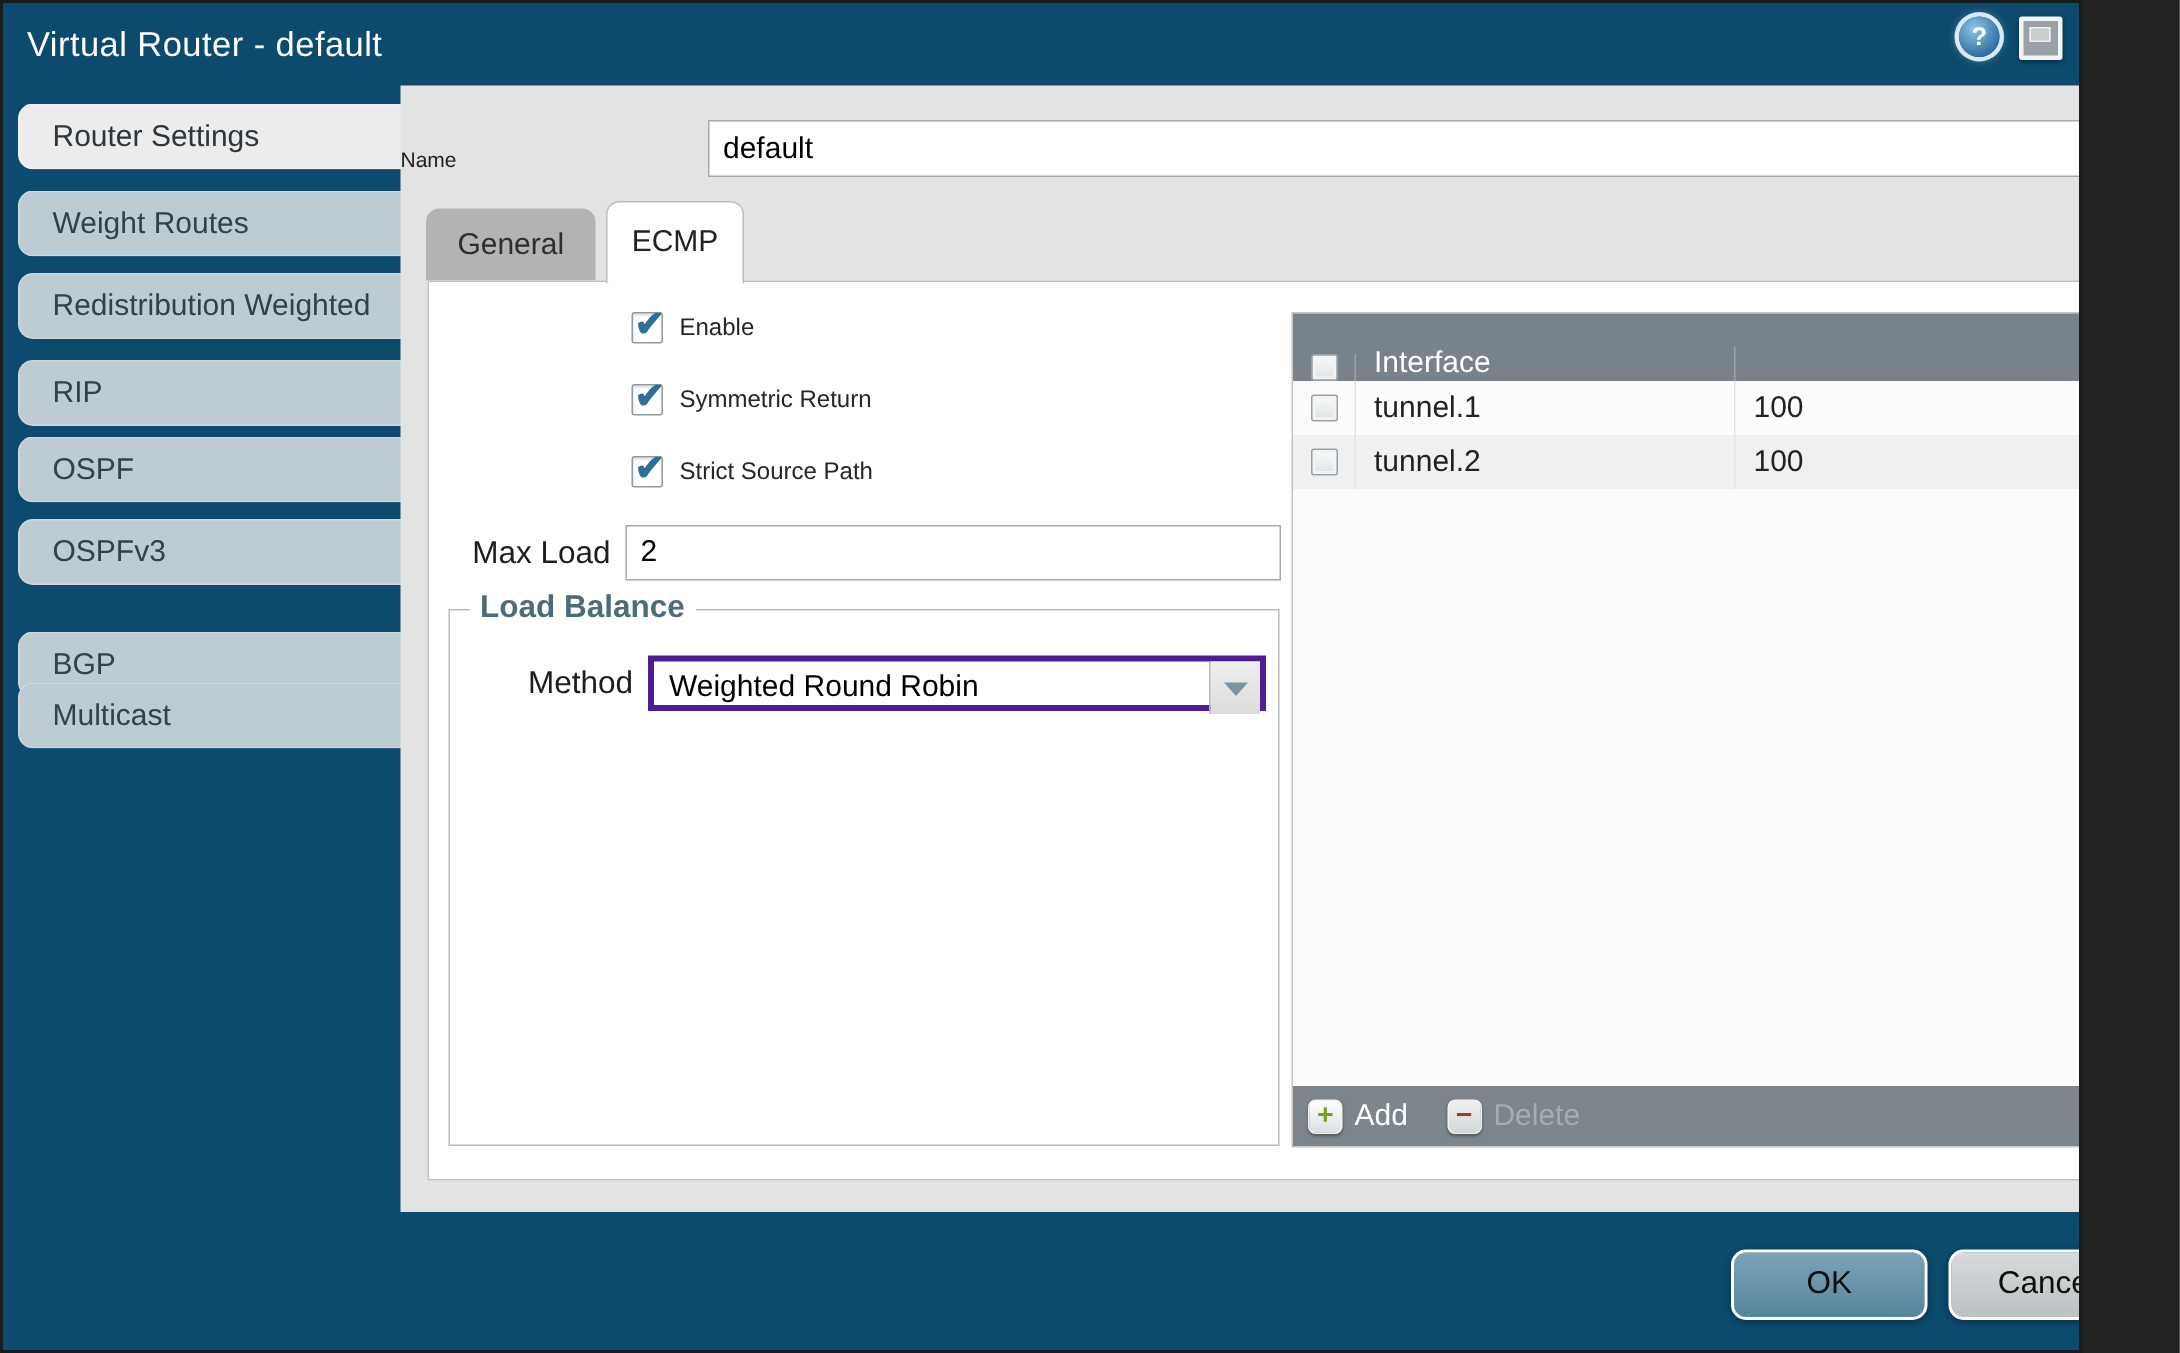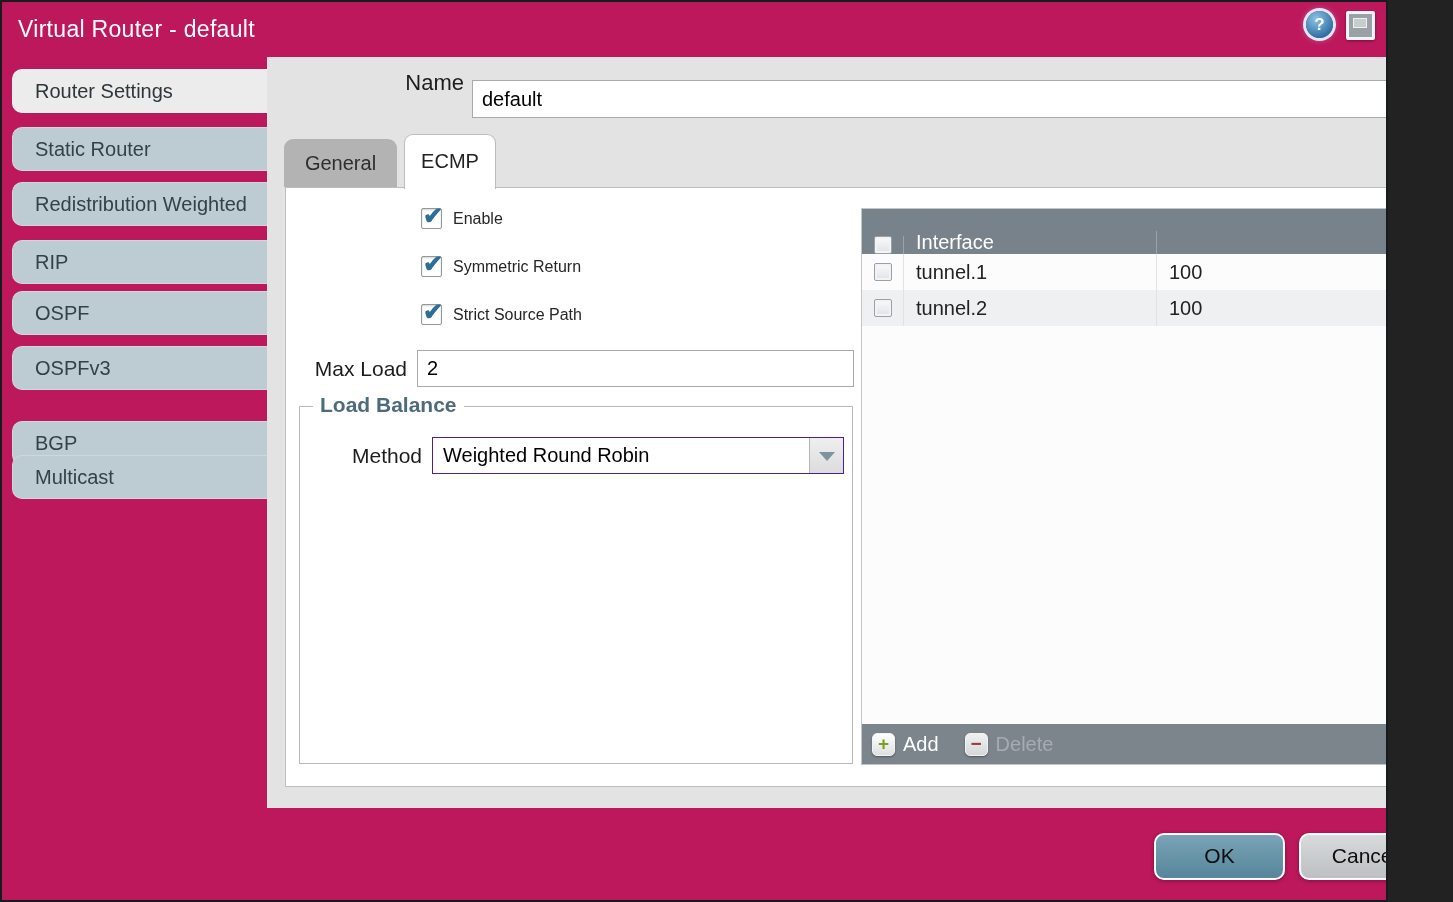--- a/index.html
+++ b/index.html
@@ -1,18 +1,18 @@
 <!DOCTYPE html>
 <html><head>
 <meta charset="utf-8">
 <style>
   html,body { margin:0; padding:0; background:#222; }
   .window {
     position:relative; width:1388px; height:902px; box-sizing:border-box;
-    background:#be185d; border:2px solid #161b1e; overflow:hidden;
+    background:#0c4a6e; border:2px solid #161b1e; overflow:hidden;
     font-family:"Liberation Sans", sans-serif;
   }
   
   .titlebar { position:absolute; left:0; top:0; right:0; height:55px; }
   .title { position:absolute; left:16px; top:0; line-height:55px; color:#ffffff; font-size:23px; font-weight:400; letter-spacing:.3px; }
   .help-icon {
     position:absolute; right:53px; top:9px; width:27px; height:27px; border-radius:50%;
     background: radial-gradient(circle at 38% 30%, #8ec4e4, #2e6da3 75%);
     box-shadow: 0 0 0 3px rgba(224,240,250,.95), 0 0 7px rgba(190,225,245,.9);
     color:#fff; font-weight:bold; font-size:17px; text-align:center; line-height:27px; cursor:pointer;
@@ -29,21 +29,21 @@
     position:absolute; left:10px; width:257px; height:44px; box-sizing:border-box;
     background:#bdccd2; border:1px solid #ccd8dc; border-right:none;
     border-radius:10px 0 0 10px; color:#32424a; font-size:20px; line-height:42px;
     padding-left:22px; cursor:pointer;
   }
   .side-item.active { background:#ebeceb; border-color:#f0f2f2; color:#2c363b; }
 
   
   .main { position:absolute; left:265px; top:55px; width:1180px; height:751px; background:#e3e3e3; }
 
-  .name-label { position:absolute; left:0; top:7px; width:197px; text-align:right; font-size:22px; color:#1d1d1d; line-height:38px; }
+  .name-label { position:absolute; left:0; top:30px; width:197px; font-size:14px; color:#1d1d1d; line-height:38px; }
   .name-input {
     position:absolute; left:205px; top:23px; width:958px; height:38px; box-sizing:border-box;
     border:1px solid #a8a9aa; background:#fff; font-family:"Liberation Sans", sans-serif;
     font-size:20px; color:#000; padding:0 9px;
   }
 
   .tab { position:absolute; text-align:center; font-size:20px; cursor:pointer; box-sizing:border-box; }
   .tab.inactive { left:17px; top:82px; width:113px; height:48px; line-height:48px;
     background:#b3b3b3; color:#2e2e2e; border-radius:9px 9px 0 0; z-index:1; }
   .tab.active { left:137px; top:77px; width:92px; height:55px; line-height:52px;
@@ -64,21 +64,21 @@
   .maxpath-input { position:absolute; left:131px; top:162px; width:437px; height:37px; box-sizing:border-box;
     border:1px solid #a8a9aa; background:#fff; font-family:"Liberation Sans", sans-serif; font-size:20px; color:#000; padding:0 9px; }
 
   
   .lb-fieldset { position:absolute; left:13px; top:218px; width:554px; height:358px; box-sizing:border-box;
     border:1px solid #b8b9ba; }
   .lb-legend { position:absolute; left:13px; top:-14px; background:#fff; padding:0 7px;
     font-size:21px; font-weight:bold; color:#4e6b7b; }
   .method-label { position:absolute; left:0; top:30px; width:122px; text-align:right; font-size:21px; color:#1d1d1d; line-height:37px; }
   .dropdown { position:absolute; left:132px; top:30px; width:412px; height:37px; box-sizing:border-box;
-    border:1px solid #4c1d95; background:#fff; cursor:pointer; }
+    border:4px solid #4c1d95; background:#fff; cursor:pointer; }
   .dropdown-text { position:absolute; left:10px; top:0; line-height:35px; font-size:20px; color:#000; }
   .dropdown-btn { position:absolute; right:0; top:0; width:33px; height:35px;
     background:linear-gradient(#efefef,#dcdcdc); border-left:1px solid #b5b5b5; }
   .dropdown-arrow { position:absolute; left:9px; top:14px; width:0; height:0;
     border-left:8px solid transparent; border-right:8px solid transparent; border-top:9px solid #7e93a0; }
 
   
   .tbl { position:absolute; left:575px; top:20px; width:552px; height:557px; box-sizing:border-box;
     border:1px solid #c3c5c6; background:#fcfcfc; display:flex; flex-direction:column; }
   .tbl-header { height:45px; flex:0 0 45px; background:#78828b; display:flex; align-items:flex-end; color:#fff; font-size:20px; }
@@ -120,21 +120,21 @@
   <div class="titlebar">
     <span class="title">Virtual Router - default</span>
     <span class="help-icon">?</span>
     <span class="win-icon">
         <span class="win-inner"></span>
       </span>
   </div>
 
   <div>
     <div class="side-item active" style="top:67px">Router Settings</div>
-    <div class="side-item" style="top:125px">Static Router</div>
+    <div class="side-item" style="top:125px">Weight Routes</div>
     <div class="side-item" style="top:180px">Redistribution Weighted</div>
     <div class="side-item" style="top:238px">RIP</div>
     <div class="side-item" style="top:289px">OSPF</div>
     <div class="side-item" style="top:344px">OSPFv3</div>
     <div class="side-item" style="top:419px">BGP</div>
     <div class="side-item" style="top:453px">Multicast</div>
   </div>
 
   <div class="main">
 

